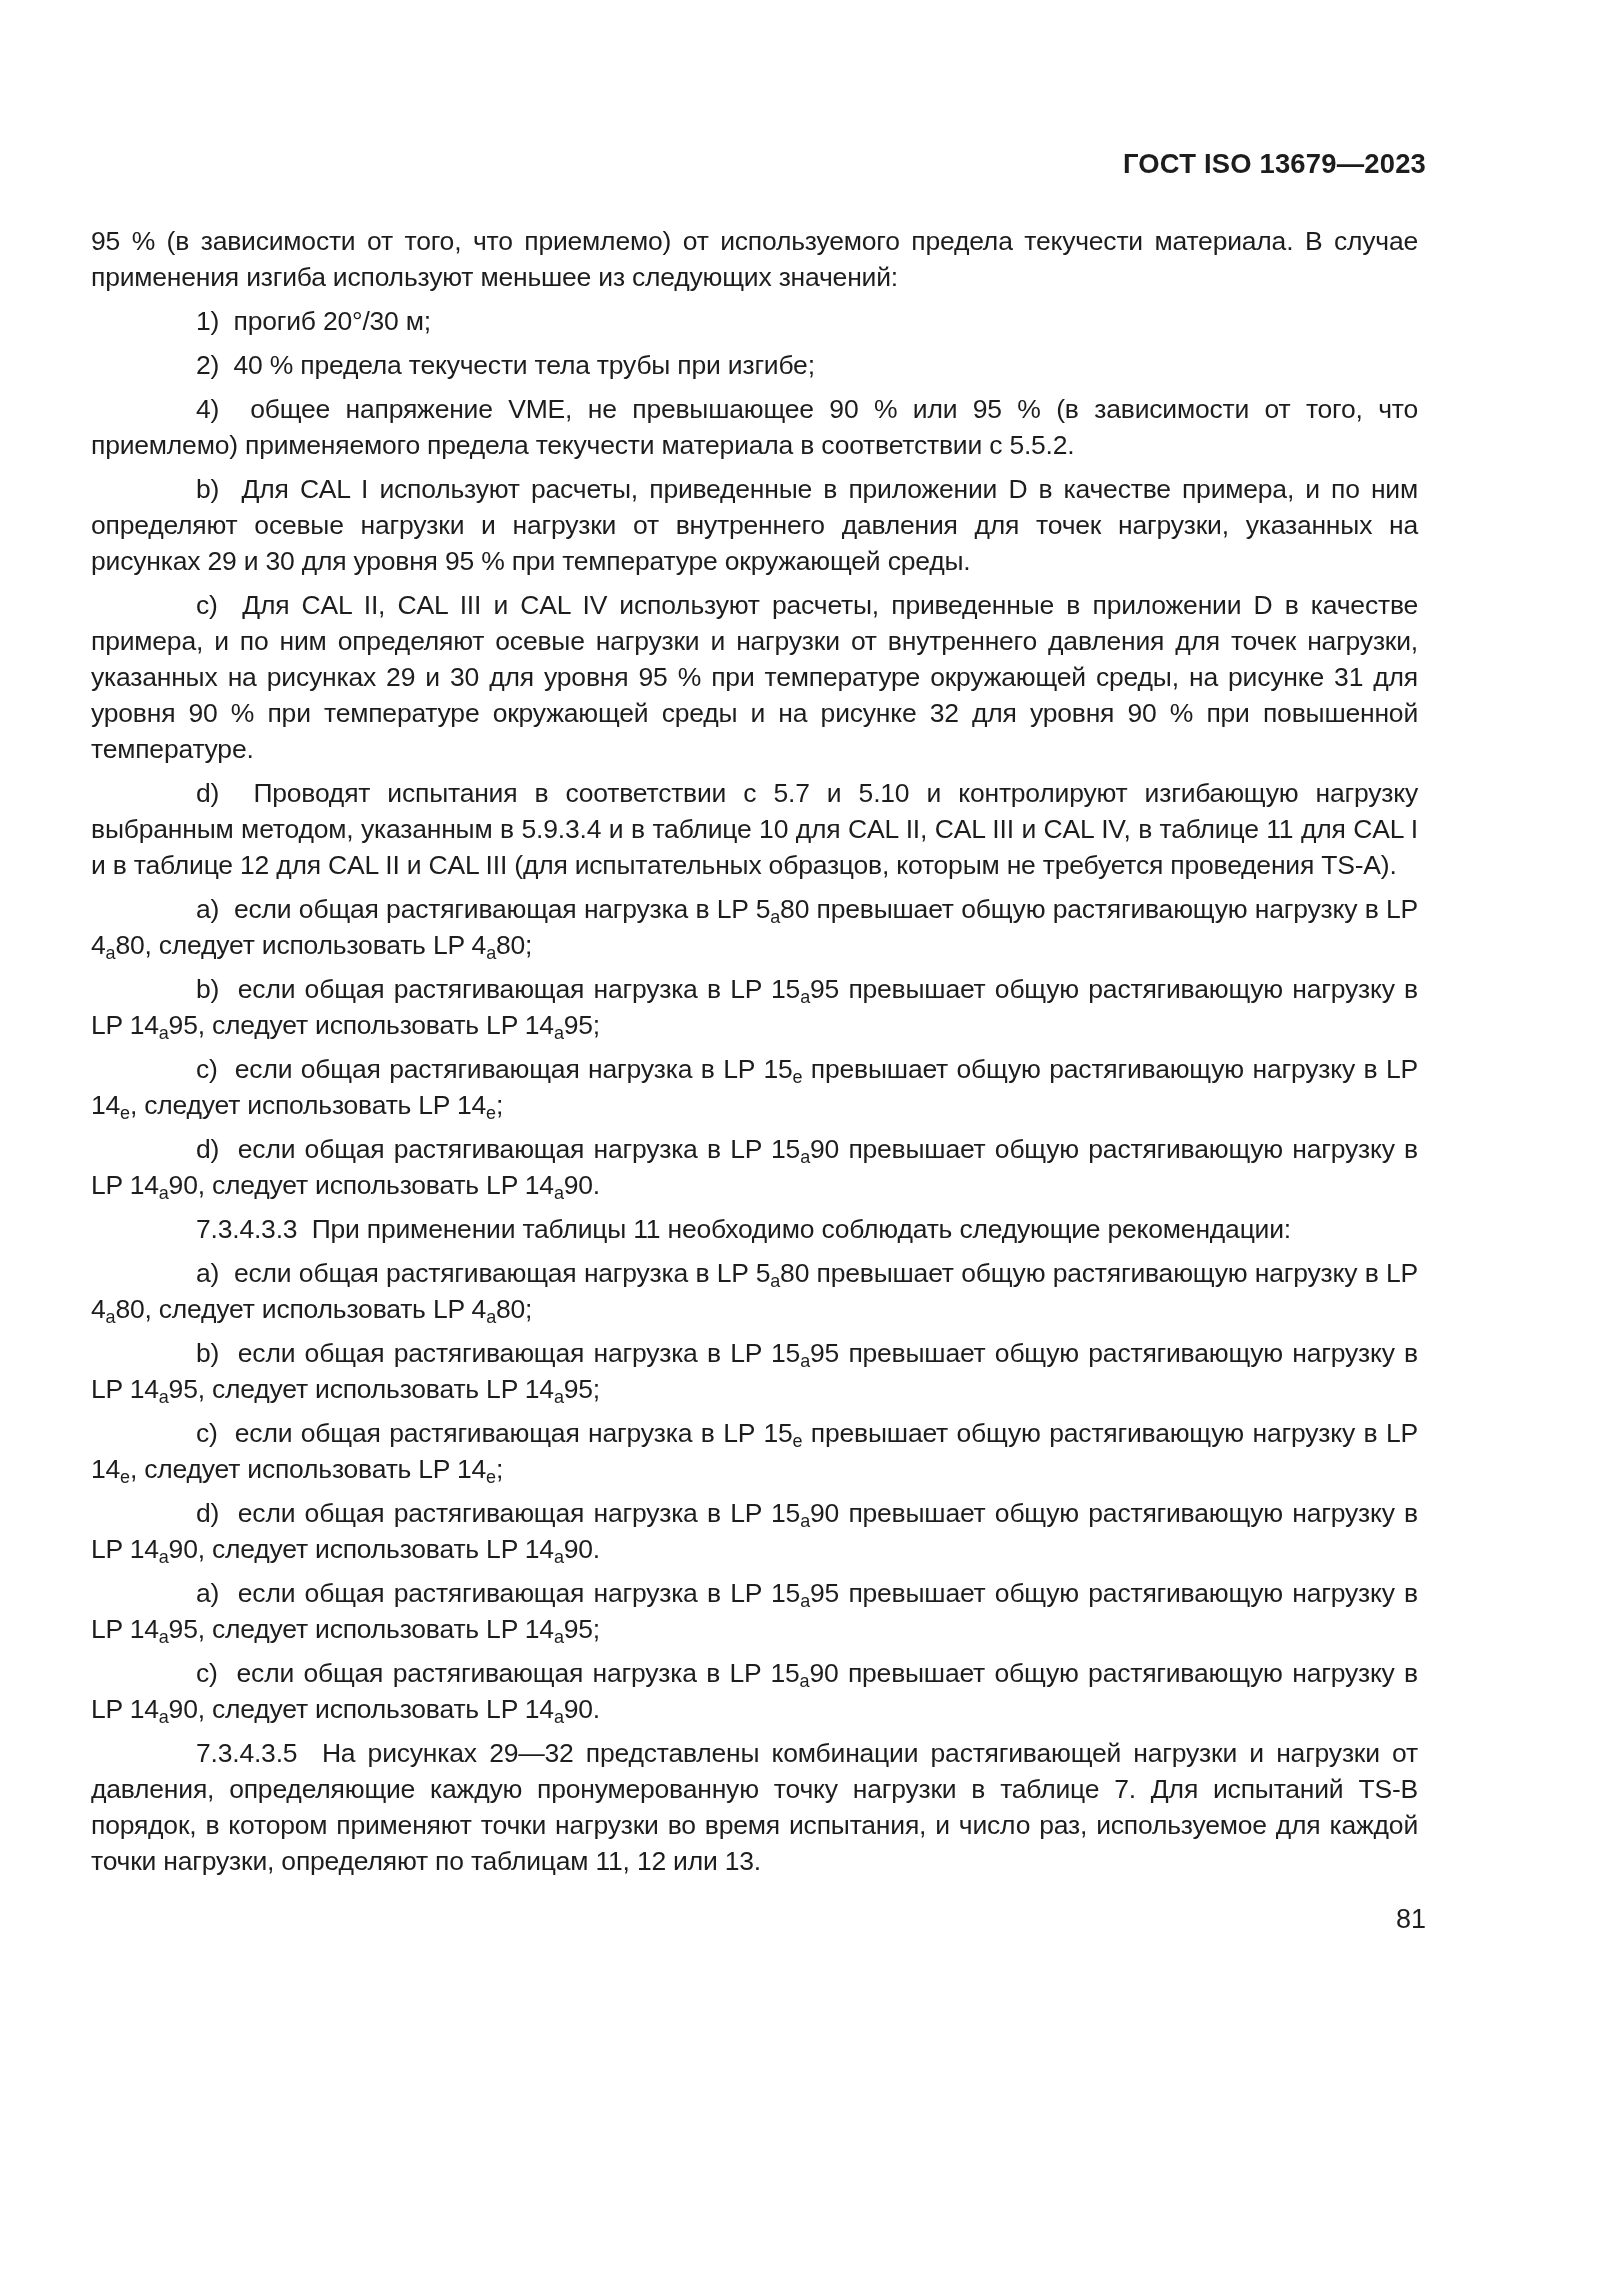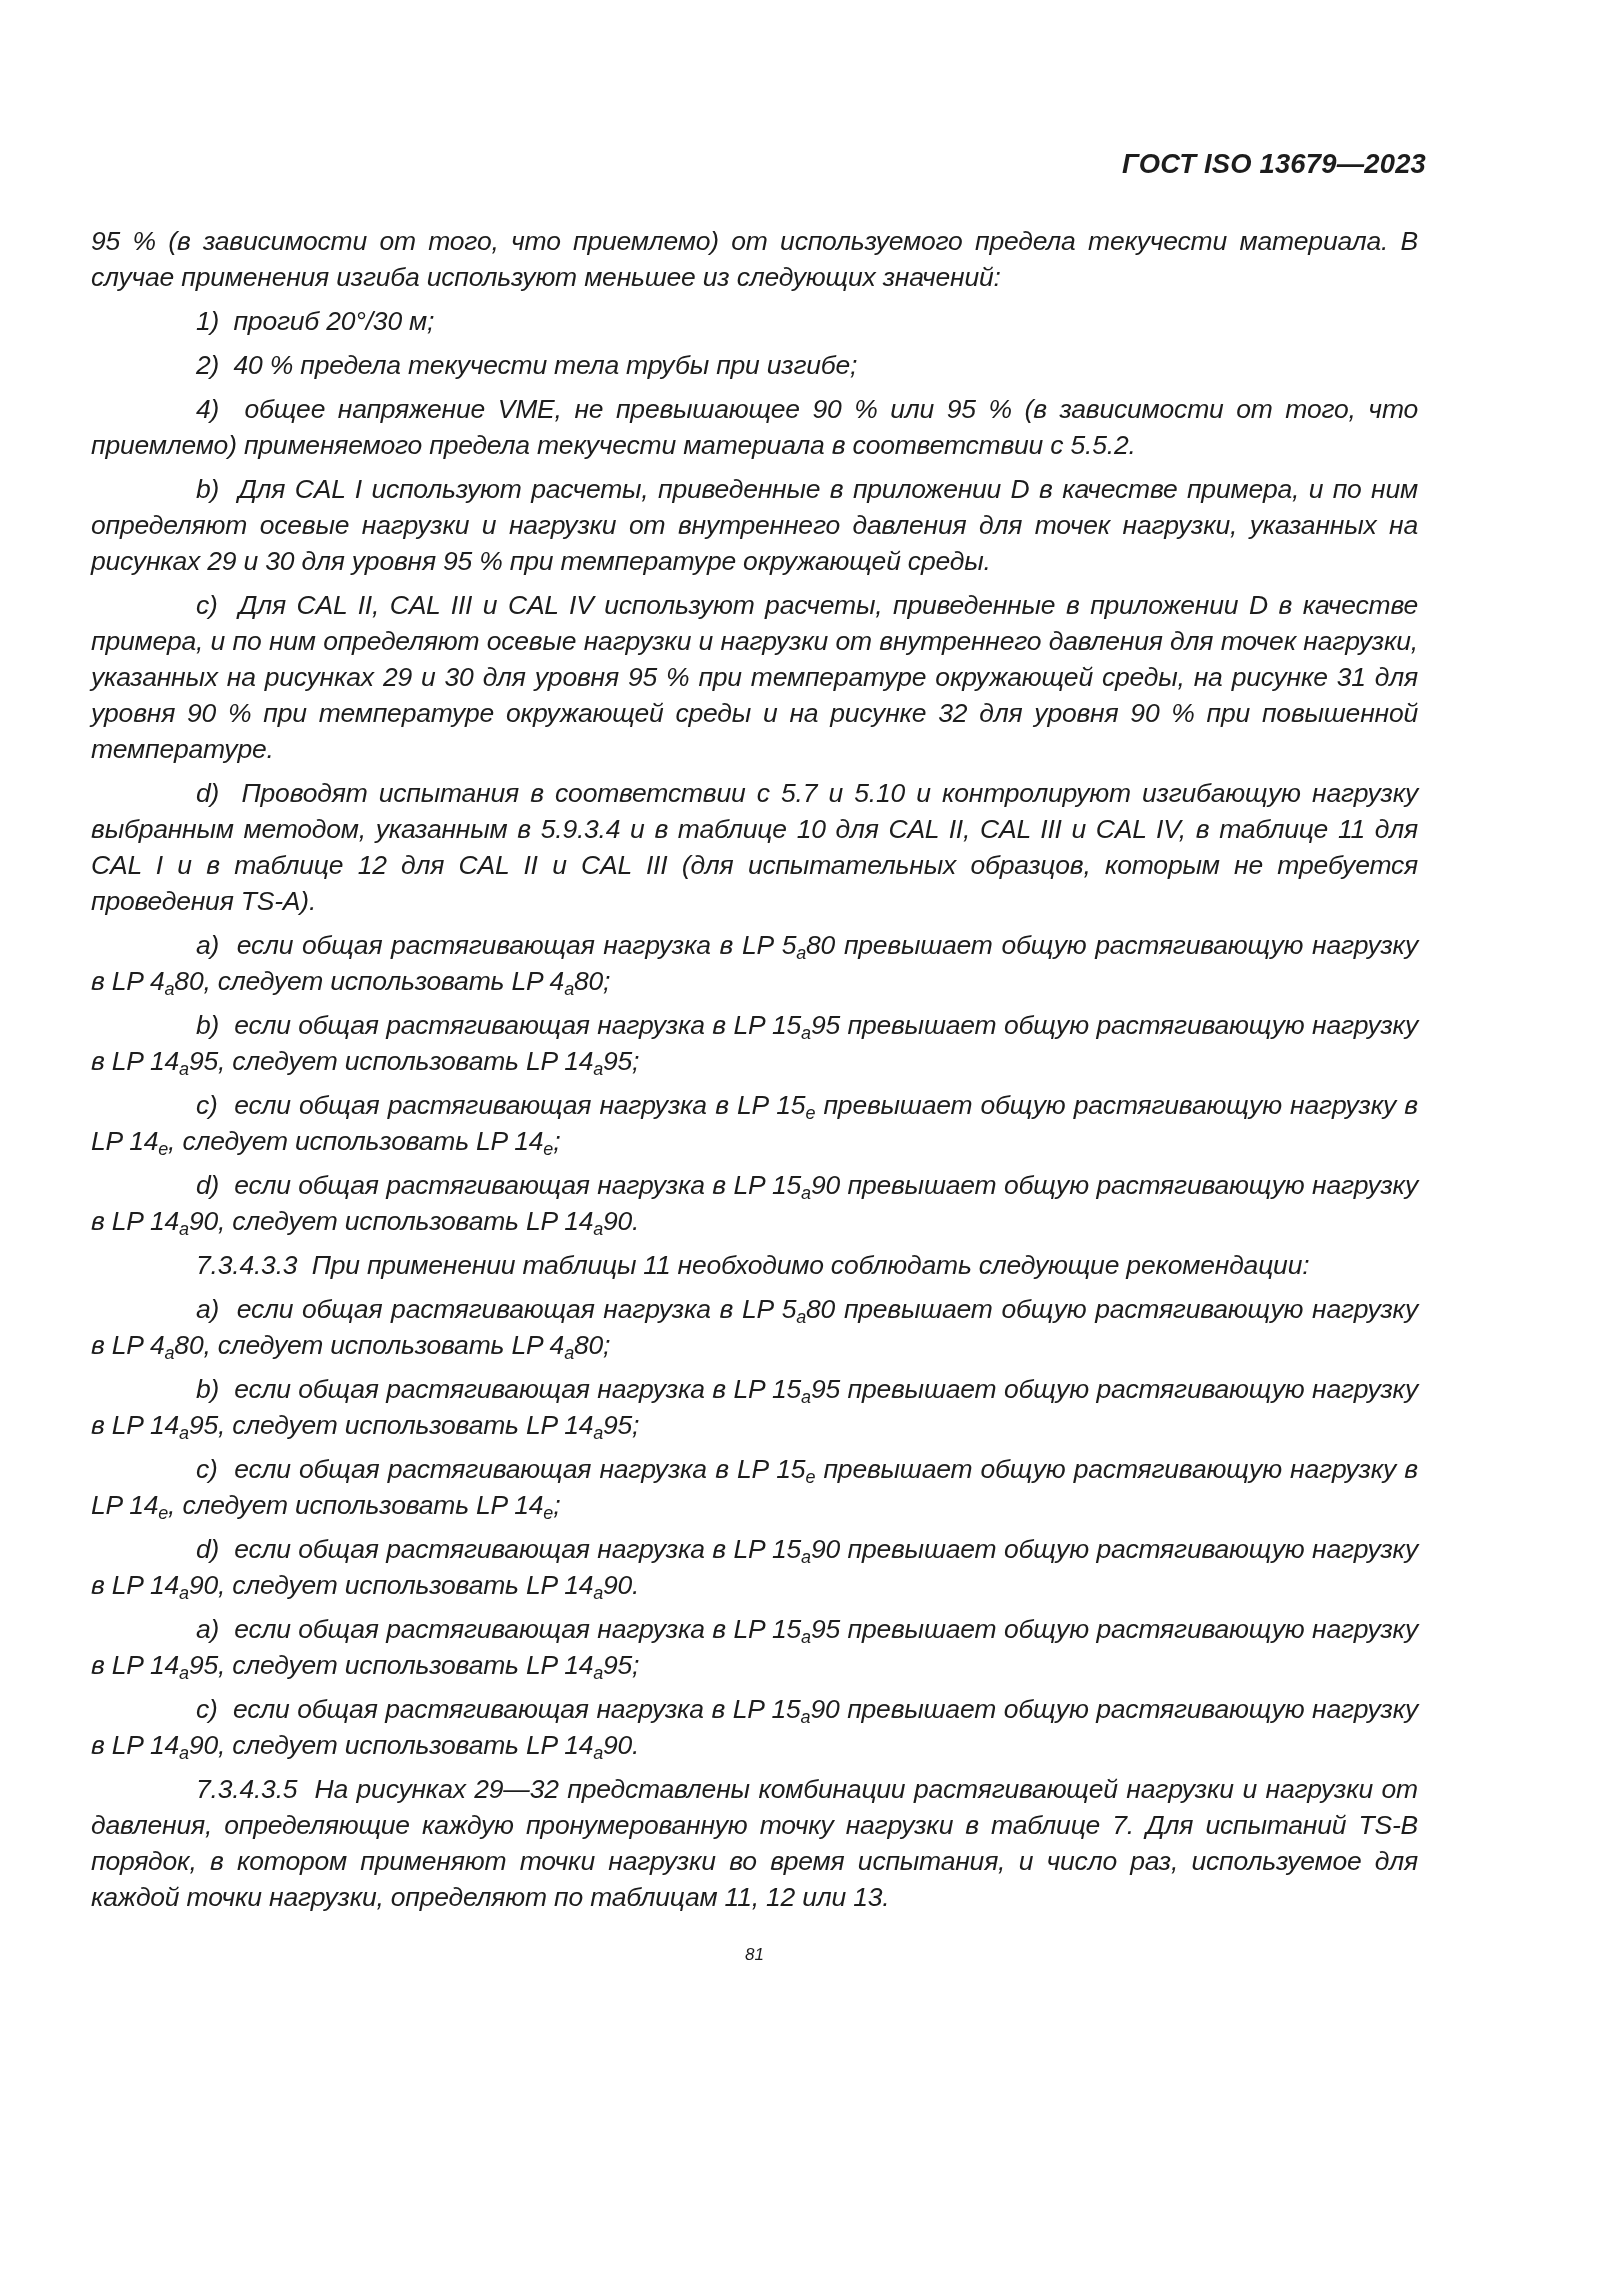--- a/index.html
+++ b/index.html
@@ -2,39 +2,39 @@
 <html lang="ru"><head>
 <meta charset="utf-8">
 <style>
   html,body{margin:0;padding:0;background:#ffffff;}
   .page{
     width:1621px;height:2293px;
     background:#ffffff;color:#1d1d1d;
     font-family:"Liberation Sans","DejaVu Sans",sans-serif;
     box-sizing:border-box;
     padding:149px 195px 0 83px;
-    position:relative;overflow:hidden;font-style:italic;
+    position:relative;overflow:hidden;
   }
   .running-header{
     text-align:right;font-weight:bold;font-size:27.4px;line-height:29px;
     margin:0 0 45px 0;letter-spacing:0.2px;
   }
   .doc-body p{
     margin:8px;text-align:justify;text-indent:105px;
     font-size:26.5px;line-height:36px;letter-spacing:-0.2px;
   }
   .doc-body p.cont{text-indent:0;}
   .doc-body p.note{
     font-size:22.5px;line-height:35px;margin:13.7px 0 17.6px 0;
   }
   .doc-body sub{
     font-size:68%;line-height:0;position:relative;top:0.30em;vertical-align:baseline;
   }
   .page-number{
-    text-align:center;font-size:17px;line-height:36px;margin-top:21.6px;
+    text-align:right;font-size:27px;line-height:36px;margin-top:21.6px;
   }
 </style>
 </head>
 <body>
 
 <div class="page">
   <div class="running-header">ГОСТ ISO 13679—2023</div>
 
   <div class="doc-body">
       <p class="cont">95 % (в зависимости от того, что приемлемо) от используемого предела текучести материала. В случае применения изгиба используют меньшее из следующих значений:</p>

